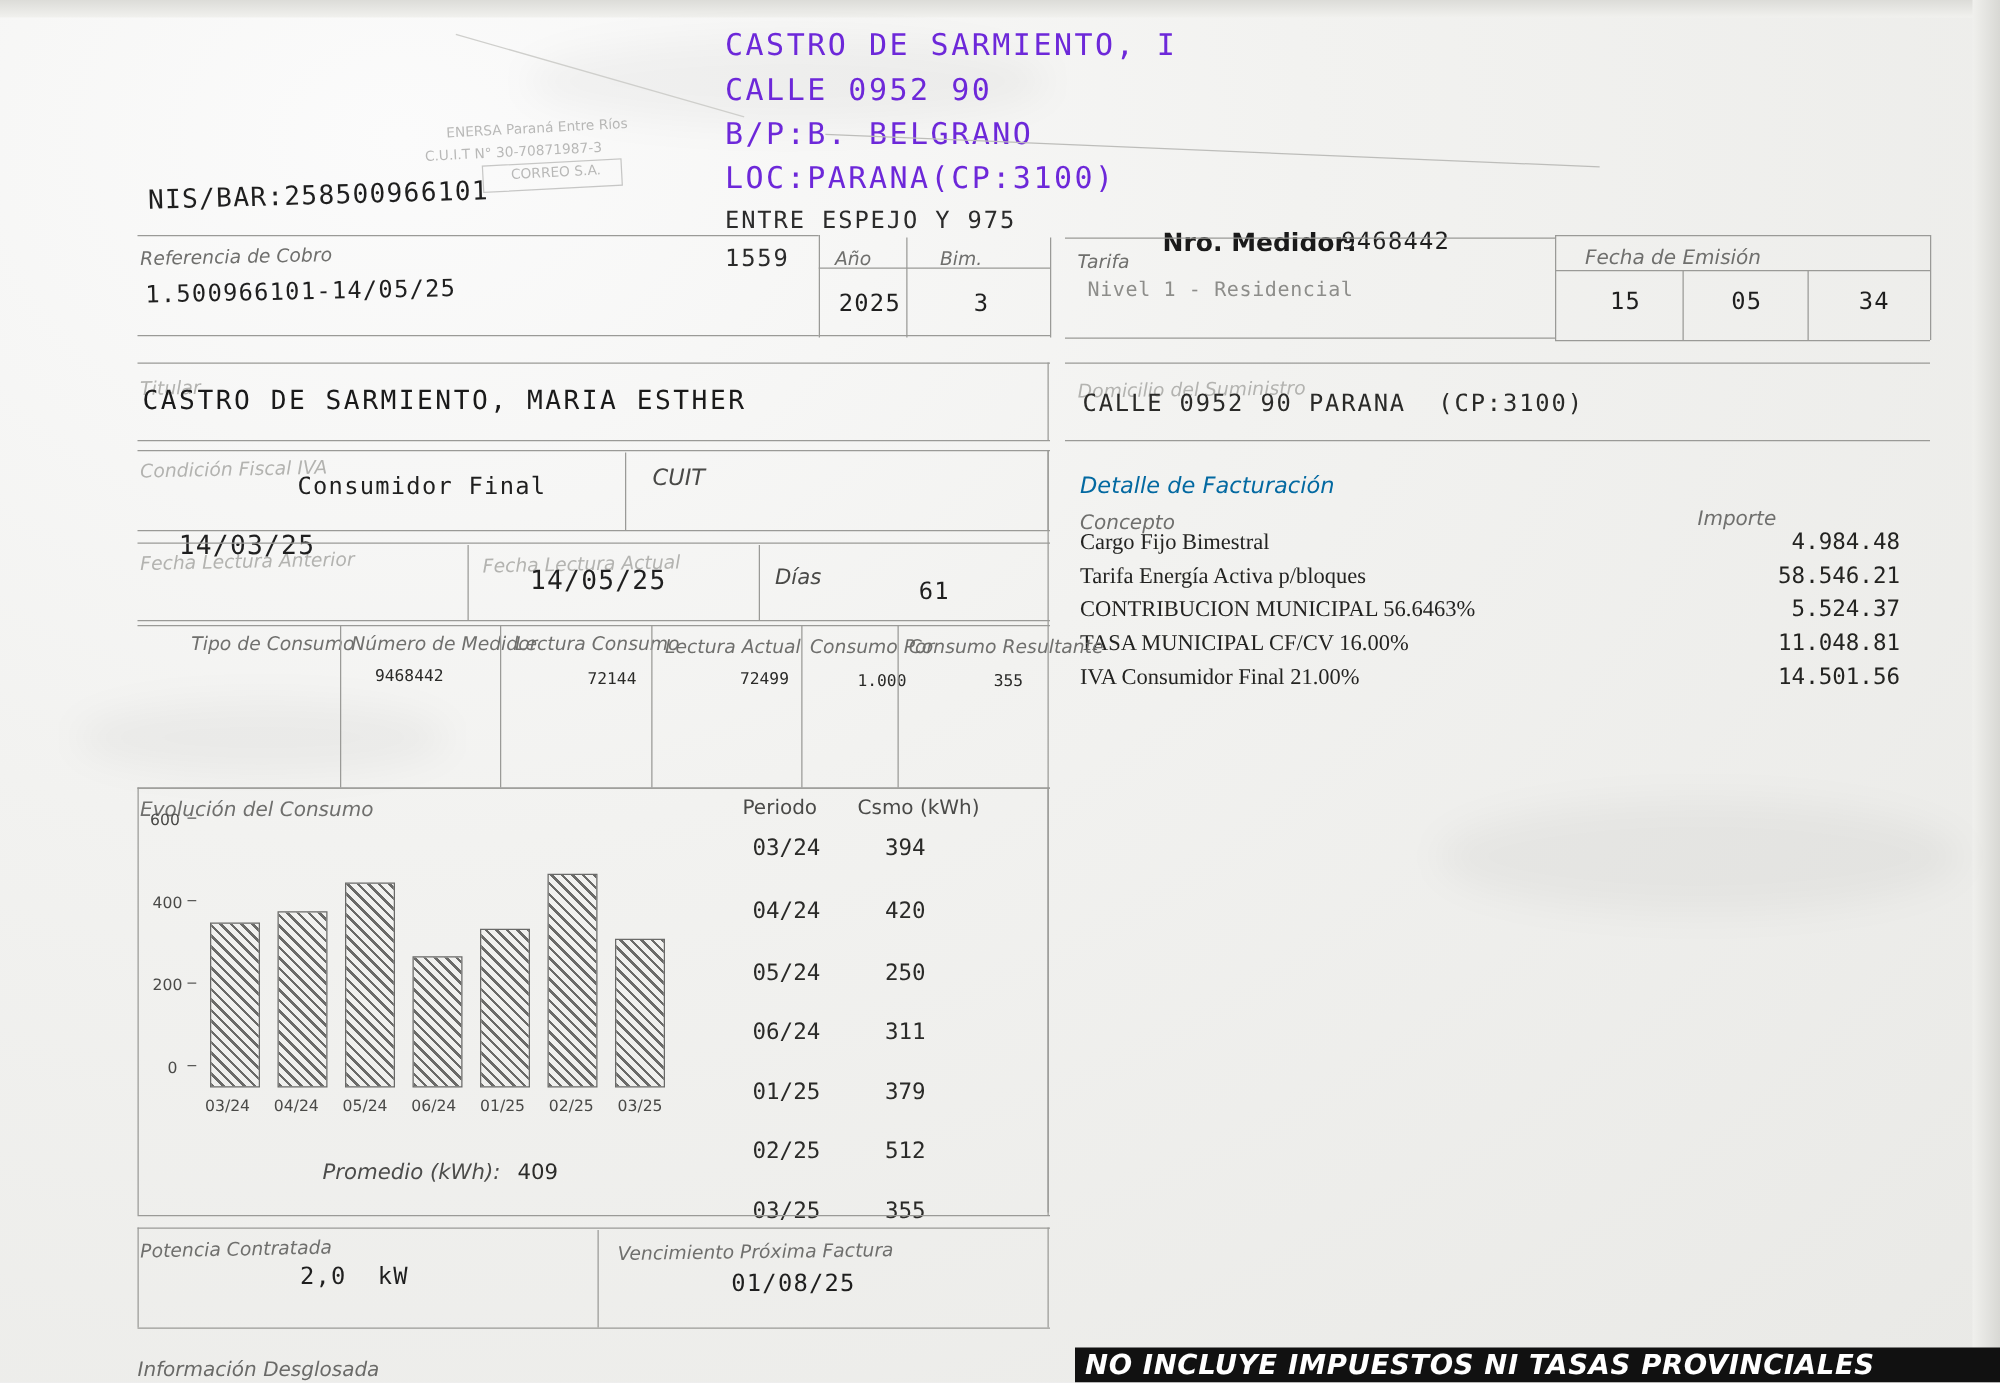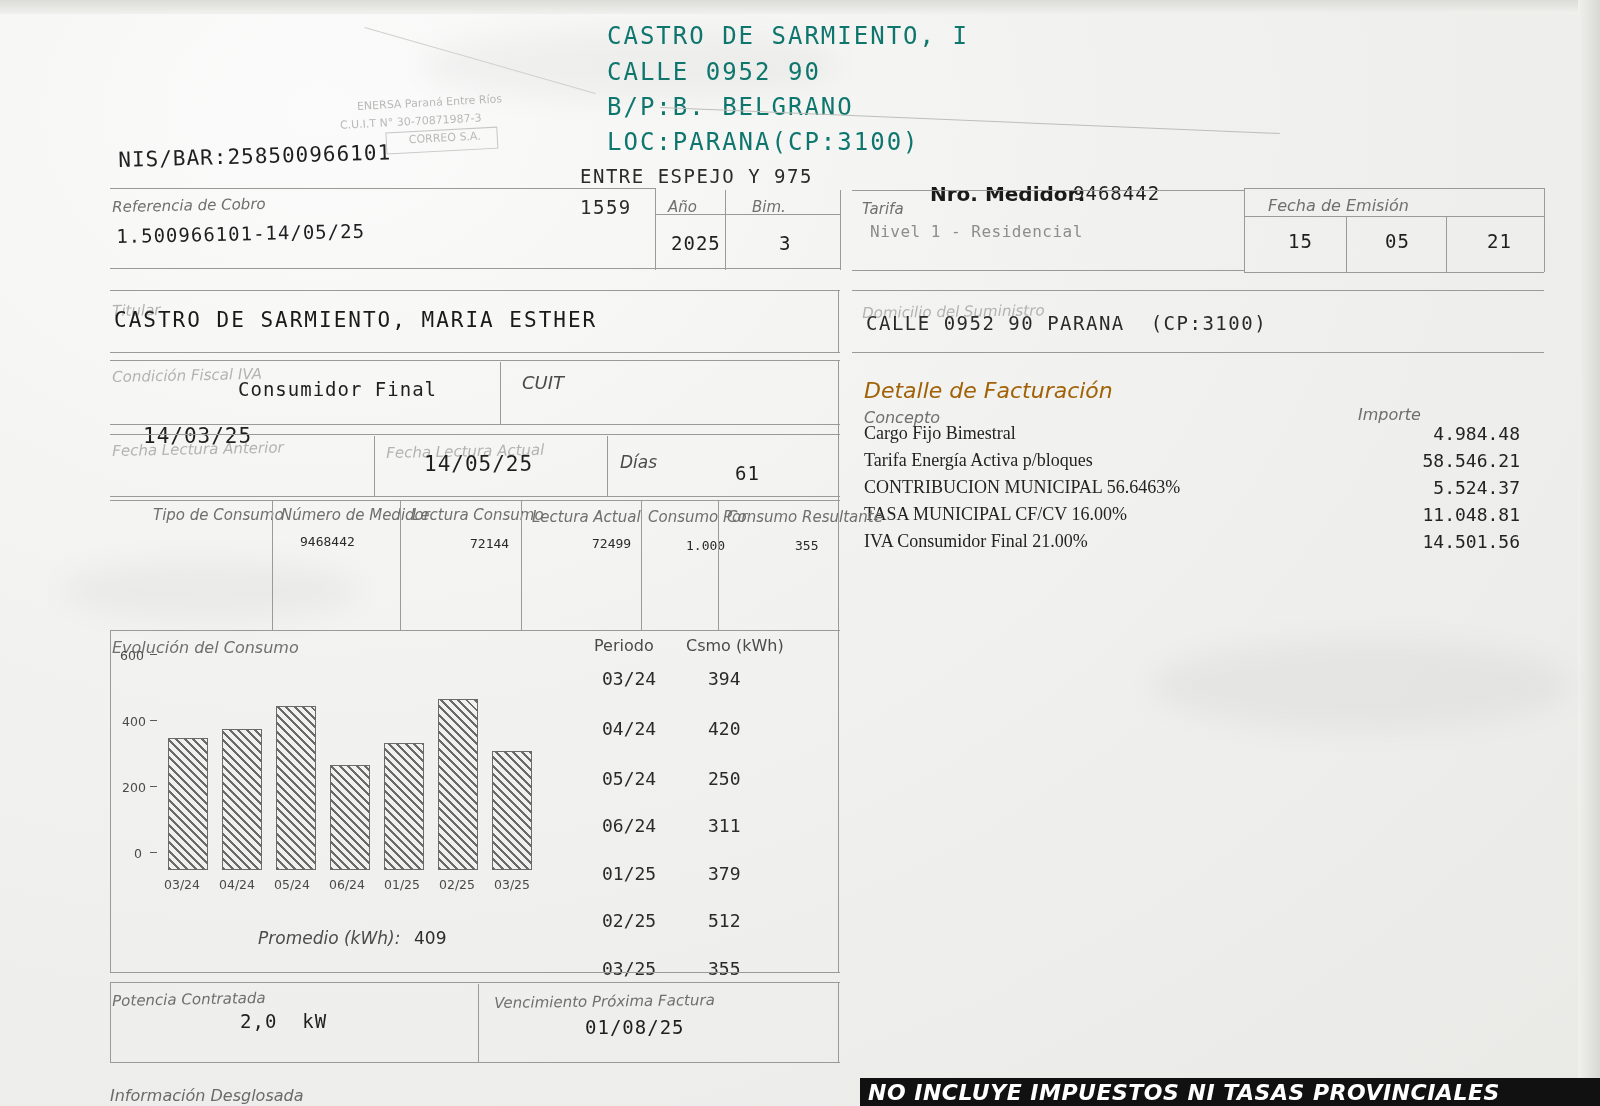--- a/index.html
+++ b/index.html
@@ -21,21 +21,21 @@
   .edge-top{position:absolute;top:0;left:0;width:1600px;height:14px;background:linear-gradient(#dcdcd8,#f1f1ee);}
   .edge-right{position:absolute;top:0;right:0;width:22px;height:1106px;background:linear-gradient(90deg,#f0f0ed,#d8d8d4);}
 
   .ln{position:absolute;background:#9a9a97;height:1px;}
   .lnv{position:absolute;background:#9a9a97;width:1px;}
 
   .t{position:absolute;white-space:pre;}
   .lbl{font-family:"DejaVu Sans", sans-serif;font-style:italic;color:#6f6f6d;font-size:15px;}
   .val{font-family:"DejaVu Sans Mono", monospace;color:#1f1f1f;font-size:19px;letter-spacing:1px;}
   .val-sm{font-family:"DejaVu Sans Mono", monospace;color:#3a3a38;font-size:16px;letter-spacing:.5px;}
-  .big{font-family:"DejaVu Sans Mono", monospace;font-size:24px;letter-spacing:2px;color:#0f766e;margin-left:27px;}
+  .big{font-family:"DejaVu Sans Mono", monospace;font-size:24px;letter-spacing:2px;color:#6d28d9;}
   .faint{color:#8d8d8a;}
   .vfaint{color:#b3b3b0;}
   .rot{transform:rotate(-1.2deg);transform-origin:left top;}
   .rot2{transform:rotate(-1.6deg);transform-origin:left top;}
   .rot3{transform:rotate(-0.8deg);transform-origin:left top;}
 
   
   .stamp{position:absolute;left:330px;top:88px;width:205px;height:72px;transform:rotate(-3deg);opacity:.45;}
   .stamp .sl{font-family:"DejaVu Sans", sans-serif;font-size:11px;color:#6a6a68;white-space:nowrap;}
   .stampbox{position:absolute;left:55px;top:42px;width:110px;height:20px;border:1px solid #8a8a88;}
@@ -97,21 +97,21 @@
 
 <div class="t lbl" style="left:862px;top:200px;">Tarifa</div>
 <div class="t val-sm faint" style="left:870px;top:222px;">Nivel 1 - Residencial</div>
 
 <div class="t" style="left:930px;top:182px;font-family:'DejaVu Sans',sans-serif;font-size:20px;font-weight:bold;color:#1a1a1a;">Nro. Medidor:</div>
 <div class="t val" style="left:1073px;top:182px;">9468442</div>
 
 <div class="t lbl" style="left:1268px;top:196px;font-size:16px;">Fecha de Emisión</div>
 <div class="t val" style="left:1288px;top:230px;">15</div>
 <div class="t val" style="left:1385px;top:230px;">05</div>
-<div class="t val" style="left:1487px;top:230px;">21</div>
+<div class="t val" style="left:1487px;top:230px;">34</div>
 
 <div class="ln" style="left:110px;top:188px;width:545px;"></div>
 <div class="ln" style="left:110px;top:268px;width:545px;"></div>
 <div class="lnv" style="left:655px;top:188px;height:82px;"></div>
 <div class="lnv" style="left:725px;top:190px;height:80px;"></div>
 <div class="lnv" style="left:840px;top:190px;height:80px;"></div>
 <div class="ln" style="left:655px;top:214px;width:185px;"></div>
 <div class="ln" style="left:655px;top:268px;width:185px;"></div>
 <div class="ln" style="left:852px;top:190px;width:392px;"></div>
 <div class="ln" style="left:852px;top:270px;width:392px;"></div>
@@ -138,21 +138,21 @@
 <div class="t lbl vfaint rot" style="left:112px;top:368px;">Condición Fiscal IVA</div>
 <div class="t val" style="left:238px;top:378px;font-size:19px;letter-spacing:1px;">Consumidor Final</div>
 <div class="t lbl" style="left:522px;top:372px;font-size:18px;color:#4a4a48;">CUIT</div>
 <div class="t val" style="left:620px;top:378px;"></div>
 
 <div class="ln" style="left:110px;top:360px;width:730px;"></div>
 <div class="ln" style="left:110px;top:424px;width:730px;"></div>
 <div class="lnv" style="left:500px;top:362px;height:62px;"></div>
 <div class="lnv" style="left:838px;top:360px;height:64px;"></div>
 
-<div class="t lbl" style="left:864px;top:378px;font-size:22px;color:#a16207;">Detalle de Facturación</div>
+<div class="t lbl" style="left:864px;top:378px;font-size:18px;color:#0369a1;">Detalle de Facturación</div>
 <div class="t lbl" style="left:864px;top:408px;font-size:16px;">Concepto</div>
 <div class="t lbl" style="left:1358px;top:405px;font-size:16px;">Importe</div>
 
 <div class="detrow" style="left:864px;top:423px;">Cargo Fijo Bimestral</div>
 <div class="detamt" style="left:1330px;top:423px;">4.984.48</div>
 <div class="detrow" style="left:864px;top:450px;">Tarifa Energía Activa p/bloques</div>
 <div class="detamt" style="left:1330px;top:450px;">58.546.21</div>
 <div class="detrow" style="left:864px;top:477px;">CONTRIBUCION MUNICIPAL 56.6463%</div>
 <div class="detamt" style="left:1330px;top:477px;">5.524.37</div>
 <div class="detrow" style="left:864px;top:504px;">TASA MUNICIPAL CF/CV 16.00%</div>

